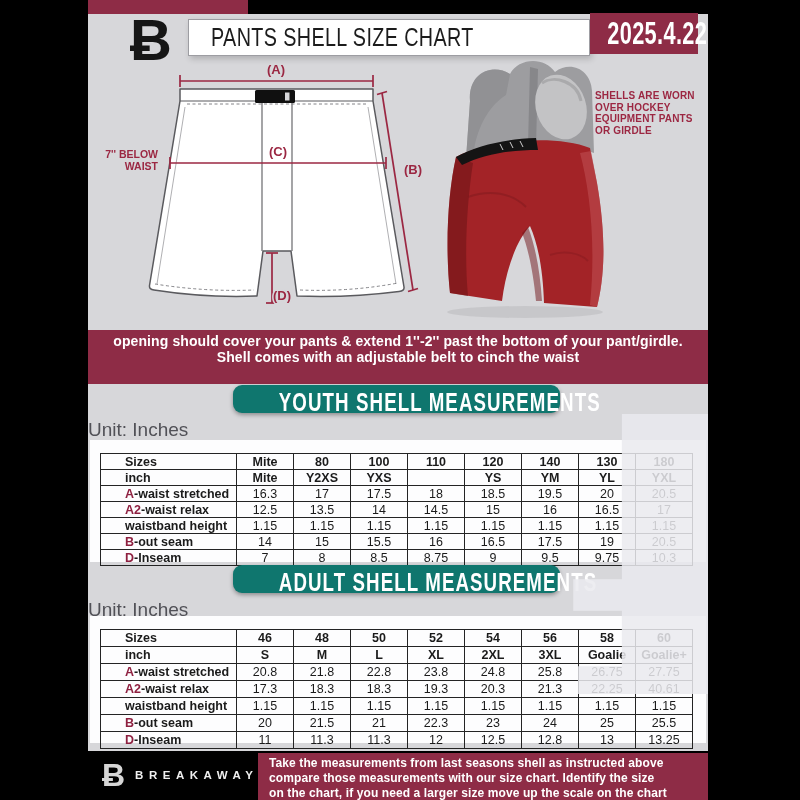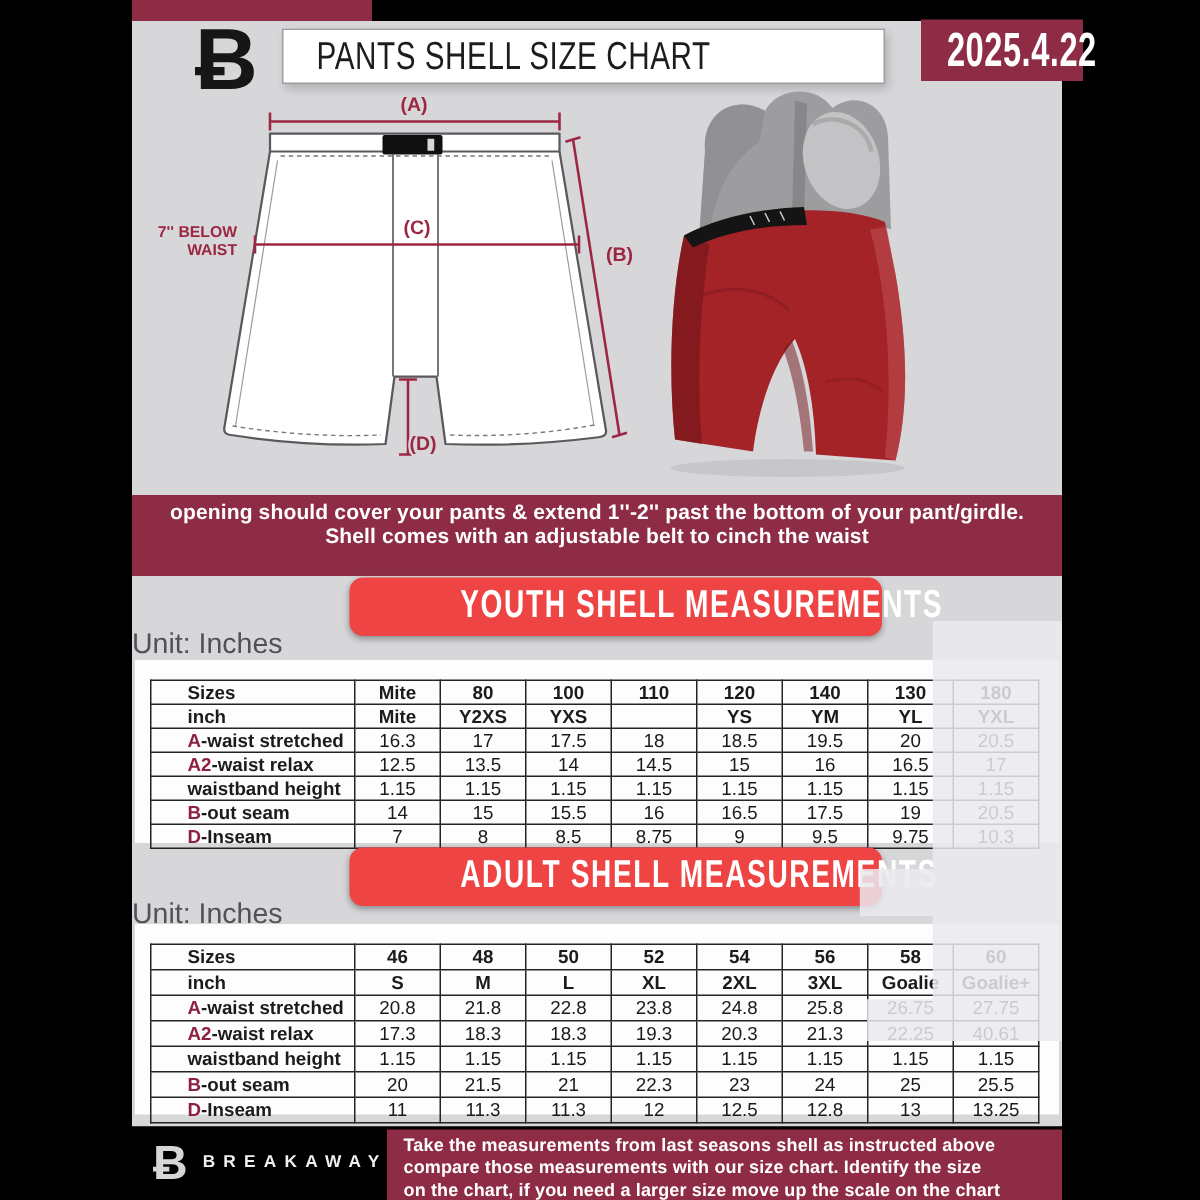--- a/index.html
+++ b/index.html
@@ -15,35 +15,35 @@
 
   .top-strip{left:88px;top:0;width:160px;height:14px;background:var(--maroon);}
   .panel{left:88px;top:14px;width:620px;height:737px;background:var(--panel);}
 
   
   .logo{left:42px;top:-4px;font-size:58px;font-weight:800;color:#161616;line-height:60px;}
   .title-box{left:100px;top:5px;width:400px;height:35px;background:#fff;border:1px solid #9d9da2;
              box-shadow:2px 3px 6px rgba(0,0,0,.18);}
   .title-box span{display:inline-block;margin-left:22px;line-height:34px;font-size:26px;font-weight:500;
              color:#1c1c1c;transform:scaleX(.76);transform-origin:0 50%;white-space:nowrap;letter-spacing:.5px;}
-  .date-box{left:502px;top:-1px;width:108px;height:41px;background:var(--maroon);margin-left:24px;}
+  .date-box{left:502px;top:-1px;width:108px;height:41px;background:var(--maroon);}
   .date-box span{display:block;text-align:center;line-height:41px;font-size:32px;font-weight:700;color:#fff;
              transform:scaleX(.68);transform-origin:50% 50%;letter-spacing:.5px;}
 
   
   .shorts-svg{left:17px;top:46px;}
   .photo-svg{left:352px;top:41px;}
   .caption{left:507px;top:76px;width:125px;color:#9c2742;font-size:10px;font-weight:700;line-height:11.5px;letter-spacing:.15px;}
 
   
   .notice{left:0;top:316px;width:620px;height:54px;background:var(--maroon);color:#fff;text-align:center;
           font-size:14px;font-weight:600;line-height:16.4px;padding-top:3px;box-sizing:border-box;letter-spacing:.1px;}
 
   
-  .sec-banner{width:327px;height:39px;background:#ef4444;border-radius:9px;box-shadow:0 2px 4px rgba(0,0,0,.35);padding-left:28px;}
+  .sec-banner{width:327px;height:28px;background:#0f766e;border-radius:9px;box-shadow:0 2px 4px rgba(0,0,0,.35);}
   .sec-banner span{display:block;text-align:center;color:#fff;line-height:34px;font-size:26px;font-weight:700;
           transform:scaleX(.72);transform-origin:50% 50%;letter-spacing:1.5px;white-space:nowrap;}
   .unit{width:620px;left:0;text-align:left;font-size:19px;color:#515157;font-weight:500;}
 
   .tbl-box{left:2px;width:616px;background:#fdfdfe;}
   table.size{border-collapse:collapse;table-layout:fixed;margin:13px 0 0 10px;width:592px;background:transparent;}
   table.size td{border:1.5px solid #242424;height:15px;padding:0;text-align:center;font-size:12.5px;color:var(--ink);overflow:hidden;white-space:nowrap;}
   table.adult td{height:16px;}
   table.size td.lbl{text-align:left;padding-left:24px;font-weight:700;}
   table.size td.hdr{font-weight:700;}
@@ -137,20 +137,26 @@
         <path d="M140,98 C150,135 156,190 150,250 L157,252 C164,224 167,186 157,128 L151,96 Z" fill="#c4555a" opacity=".5"></path>
         <path d="M28,142 C50,134 72,138 86,152" stroke="#7c181c" stroke-width="2" fill="none" opacity=".45"></path>
         <path d="M110,200 C125,195 140,198 148,206" stroke="#7c181c" stroke-width="2" fill="none" opacity=".35"></path>
       </g>
       <g>
         <path d="M16,102 C38,90 66,84 96,83 L98,95 C70,95 45,99 22,110 Z" fill="#141414"></path>
         <path d="M60,89 l3,6 M70,87 l3,6 M80,86 l3,6" stroke="#cfcfcf" stroke-width="1"></path>
       </g>
     </svg>
 
+    <div class="abs caption">
+      <div>SHELLS ARE WORN</div>
+      <div>OVER HOCKEY</div>
+      <div>EQUIPMENT PANTS</div>
+      <div>OR GIRDLE</div>
+    </div>
 
     <div class="abs notice">
       <div>opening should cover your pants &amp; extend 1''-2'' past the bottom of your pant/girdle.</div>
       <div>Shell comes with an adjustable belt to cinch the waist</div>
     </div>
 
     <div class="abs sec-banner" style="left:145px;top:371px;">
       <span>YOUTH SHELL MEASUREMENTS</span>
     </div>
     <div class="abs unit" style="top:405px;">Unit: Inches</div>

